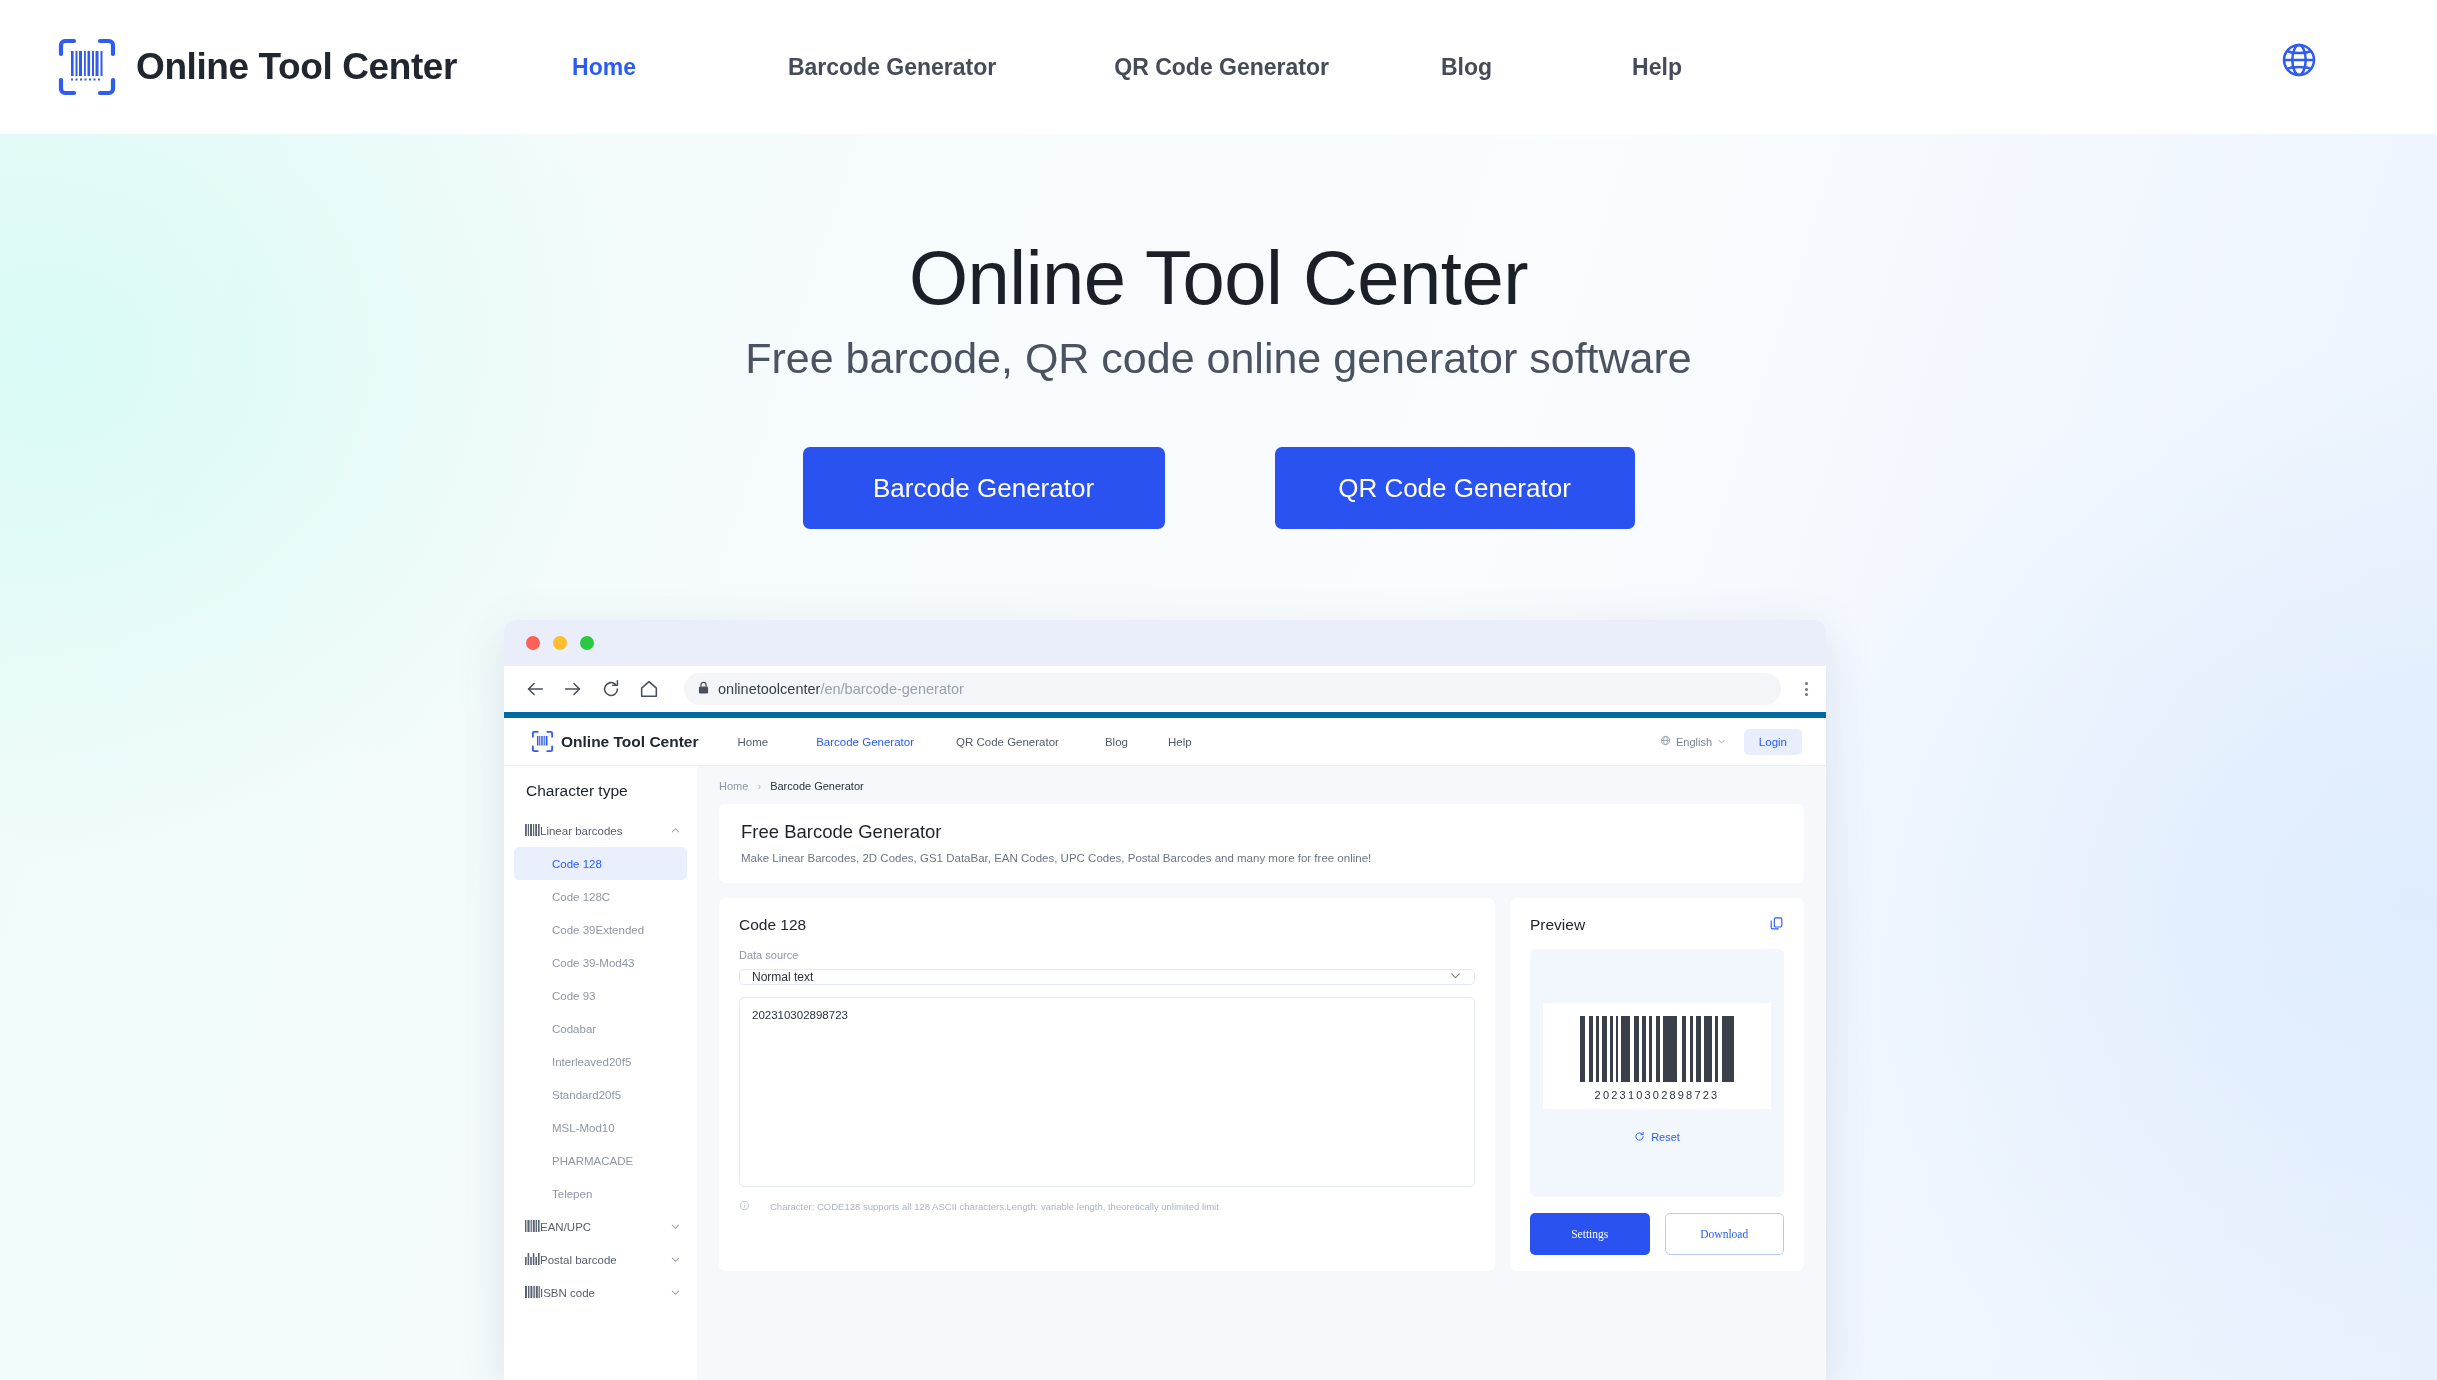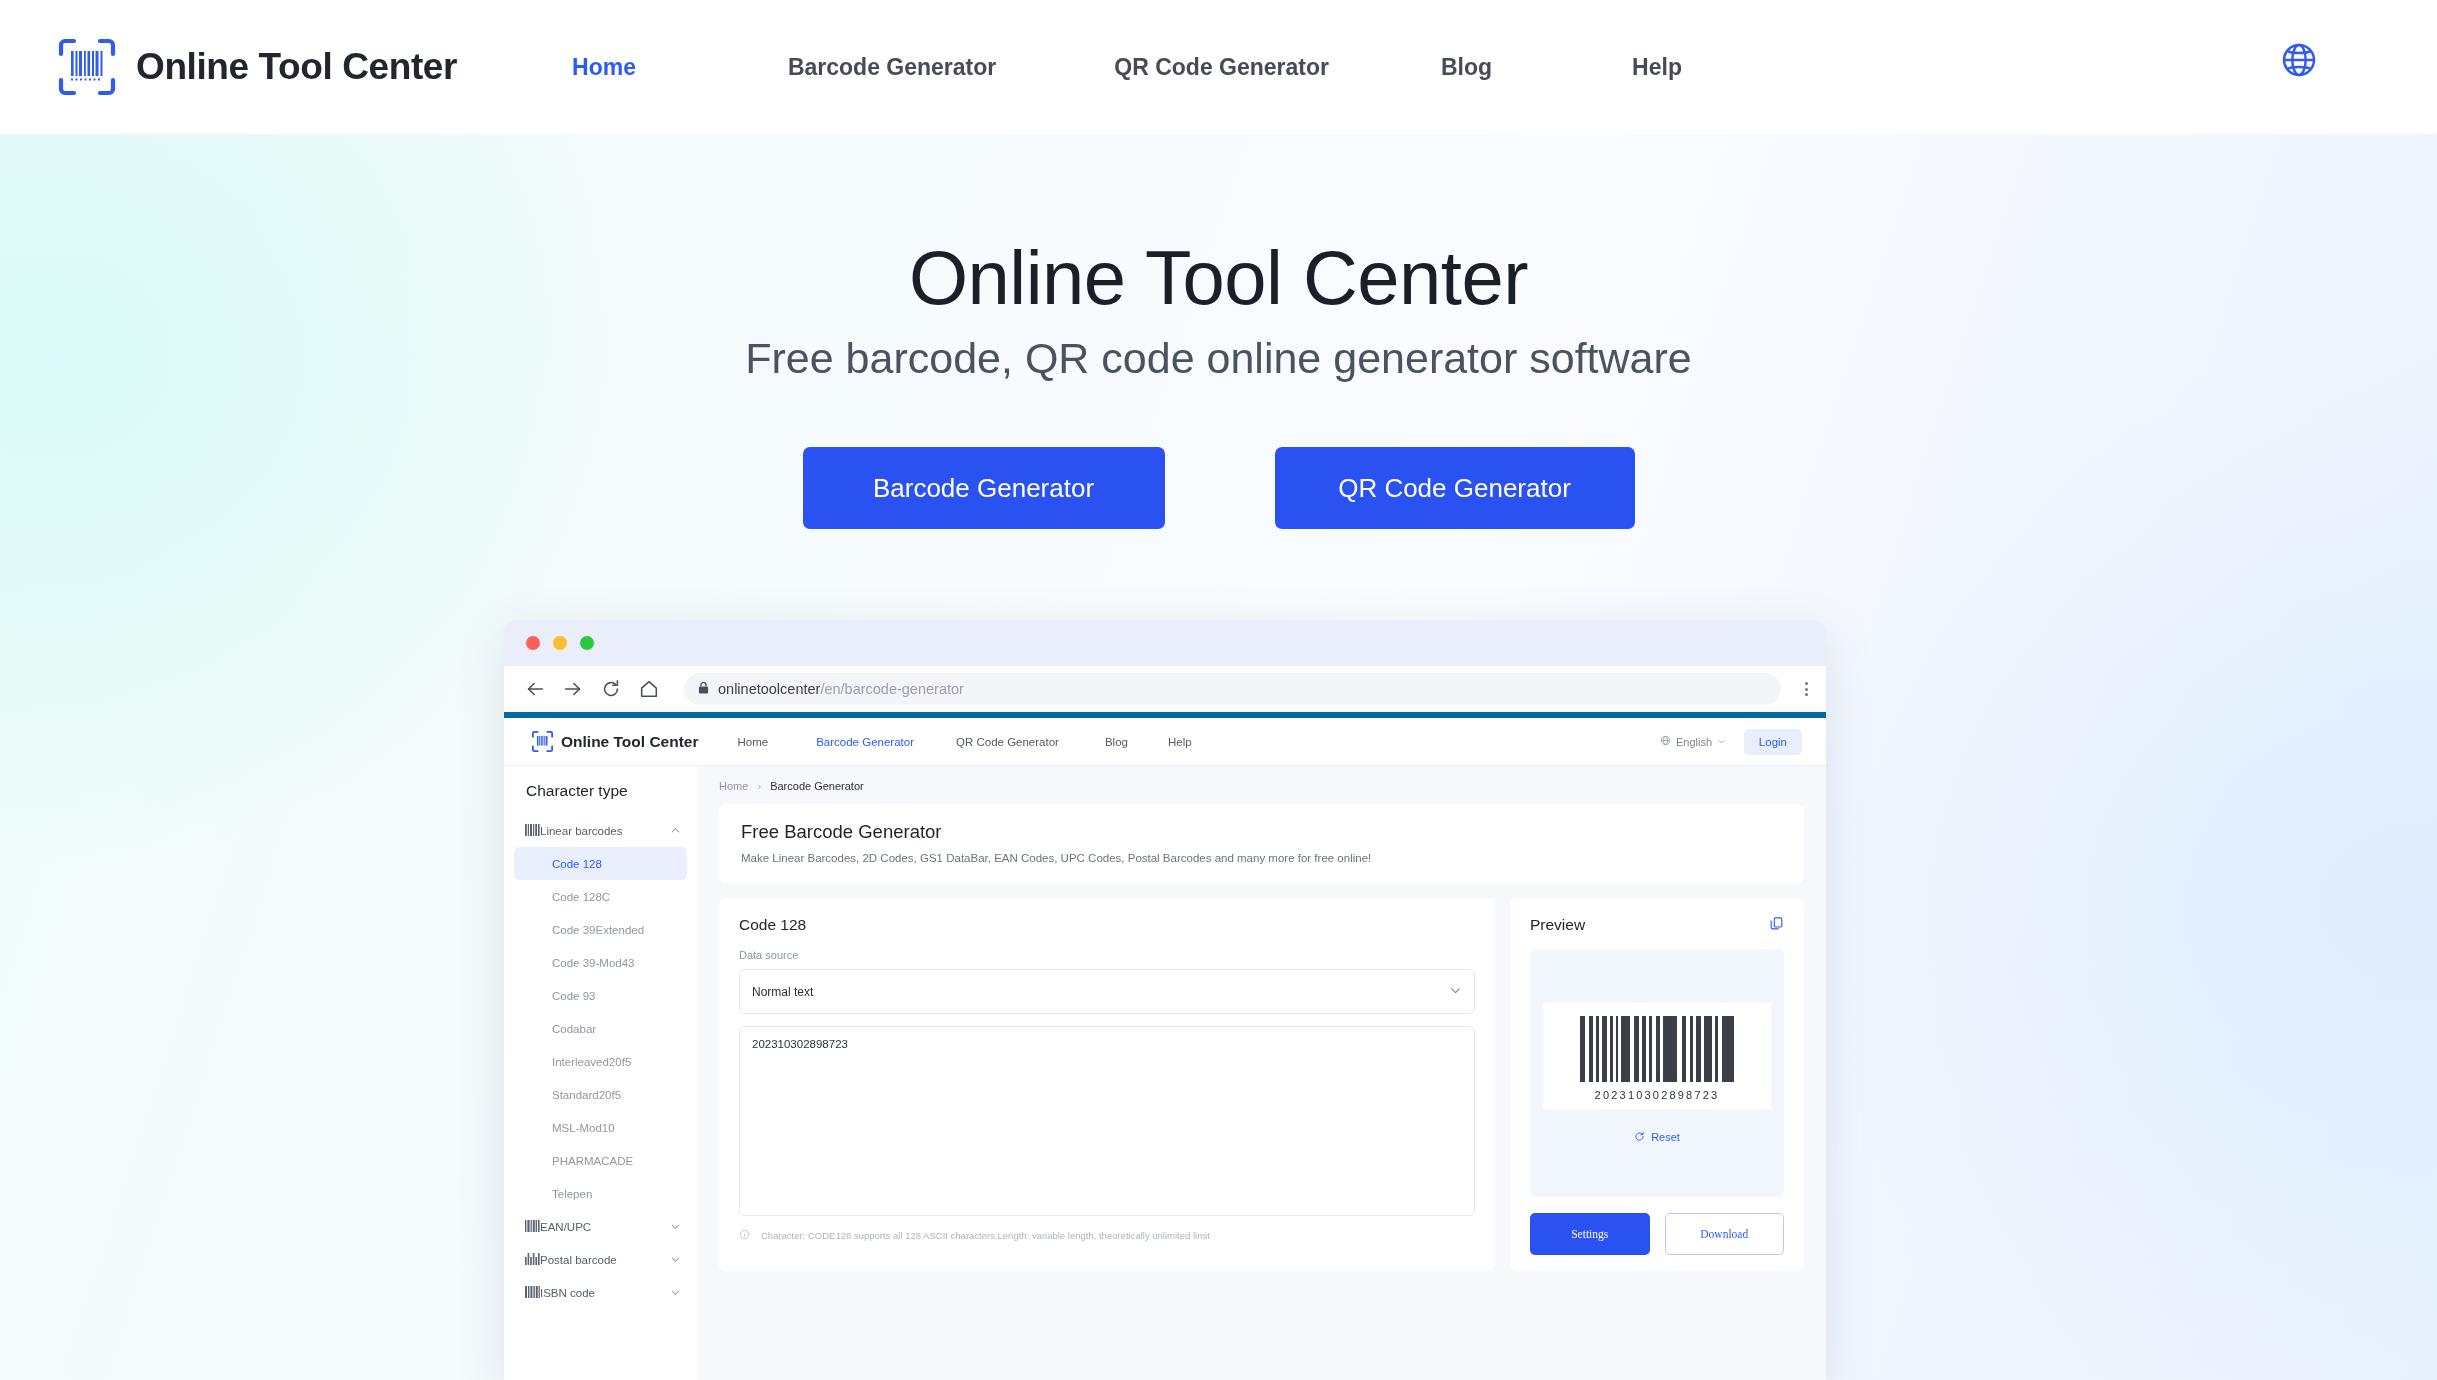--- a/index.html
+++ b/index.html
@@ -138,31 +138,31 @@
   .panel { background: #fff; border-radius: 7px; }
   .intro { padding: 17px 22px 19px 22px; margin-bottom: 15px; }
   .intro h2 { font-size: 18.5px; color: #1d222b; font-weight: normal; margin-bottom: 9px; }
   .intro p { font-size: 11.5px; color: #6c7481; }
   .cards { display: flex; gap: 15px; }
   .card-left { flex: 1 1 0; padding: 18px 20px 14px 20px; }
   .card-right { width: 294px; flex: 0 0 auto; padding: 18px 20px 16px 20px; position: relative; }
   .card-h { font-size: 15.5px; color: #1d222b; margin-bottom: 15px; }
   .fld-label { font-size: 11px; color: #8f96a3; margin-bottom: 8px; }
   .select {
-    height: 45px; border: 1px solid #e4e8f0; border-radius: 5px;
+    height: 16px; border: 1px solid #e4e8f0; border-radius: 5px;
     display: flex; align-items: center; padding: 0 12px;
     font-size: 12px; color: #2b313c; margin-bottom: 12px;
   }
   .select .v { flex: 1; }
   .textarea {
     height: 190px; border: 1px solid #e4e8f0; border-radius: 5px;
     padding: 11px 12px; font-size: 11.5px; color: #2b313c;
   }
   .hint {
-    display: flex; gap: 11px; margin-top: 13px; font-size: 9.5px;
+    display: flex; gap: 20px; margin-top: 13px; font-size: 9.5px;
     color: #aeb4c0; line-height: 1.5;
   }
   .copy-ico { position: absolute; right: 20px; top: 18px; }
   .preview-area {
     background: #f2f6fd; border-radius: 6px; height: 248px;
     display: flex; flex-direction: column; align-items: center; justify-content: center;
   }
   .barcode-box {
     background: #fff; padding: 13px 18px 8px 18px; width: 228px;
     display: flex; flex-direction: column; align-items: center;

